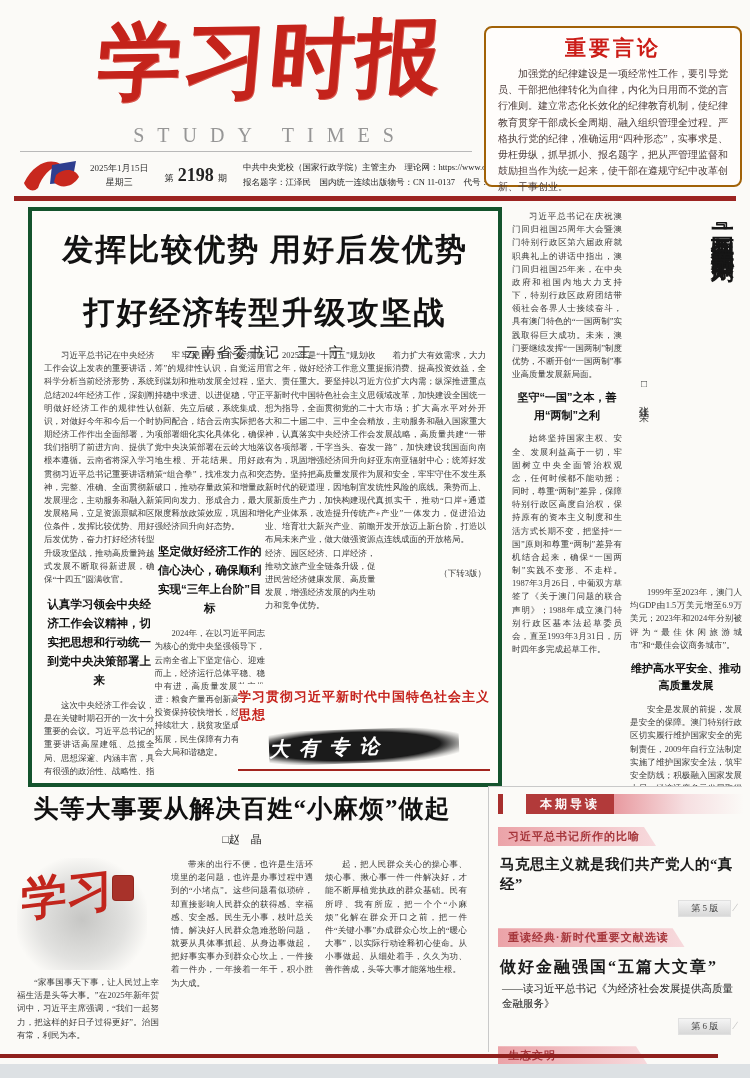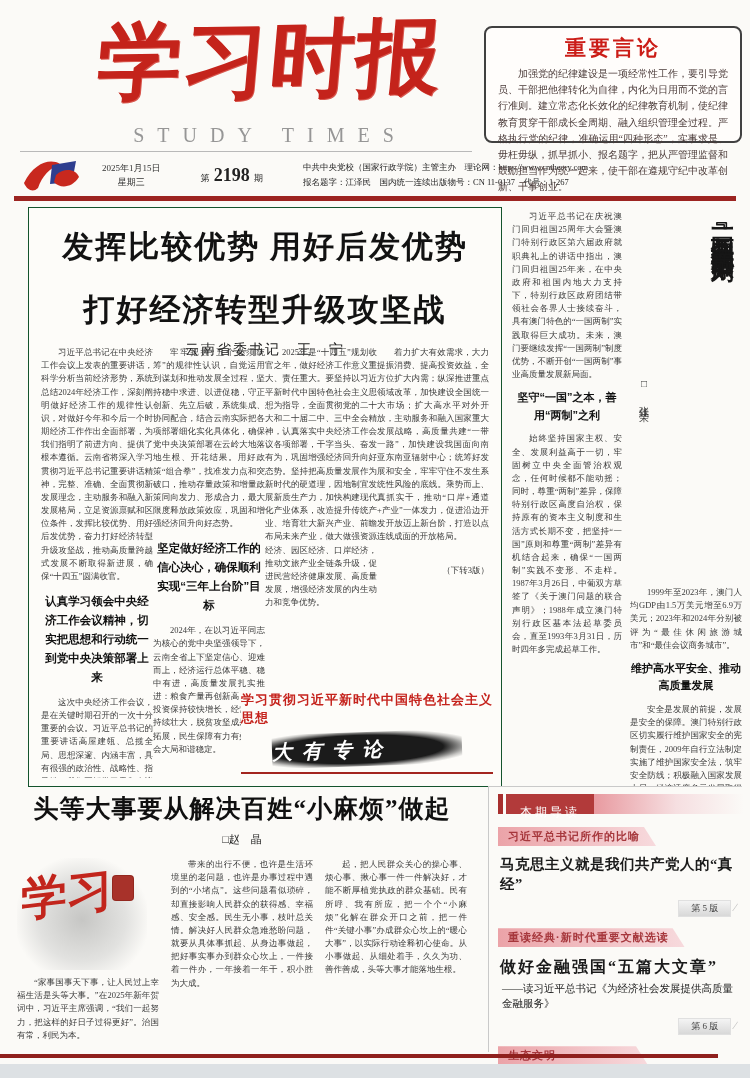--- a/index.html
+++ b/index.html
@@ -14,37 +14,37 @@
     position:absolute; left:78px; top:10px; width:384px; text-align:center;
     font-size:84px; line-height:1.2; font-weight:900; color:#c4231b;
     transform:skewX(-6deg) rotate(-1deg); letter-spacing:2px;
     text-shadow:1px 1px 0 #d8564d;
   }
   .masthead-en {
     position:absolute; left:78px; top:124px; width:384px; text-align:center;
     font-size:20px; letter-spacing:13px; color:#969696;
   }
   .dateline-rule { position:absolute; left:20px; top:151px; width:452px; height:1px; background:#b9b9b9; }
-  .dateline { position:absolute; left:22px; top:155px; width:452px; height:40px; display:flex; align-items:center; gap:20px; }
+  .dateline { position:absolute; left:22px; top:155px; width:452px; height:40px; display:flex; align-items:center; gap:8px; }
   .mast-logo { width:60px; height:40px; flex:0 0 auto; }
   .date-cell { text-align:center; font-size:9px; line-height:1.6; color:#333; white-space:nowrap; }
   .vsep { width:1px; height:30px; background:#9a9a9a; }
   .issue-cell { font-size:9px; color:#222; white-space:nowrap; }
   .issue-no { font-size:18px; font-weight:bold; margin:0 2px; }
   .pub-cell { font-size:8.5px; line-height:1.8; color:#222; white-space:nowrap; }
   
   .quotes-box {
-    position:absolute; left:484px; top:26px; width:258px; height:117px;
-    border:2px solid #404040; border-radius:8px; background:#fffdfb; padding:4px 12px;
+    position:absolute; left:484px; top:26px; width:258px; height:161px;
+    border:2px solid #a16207; border-radius:8px; background:#fffdfb; padding:4px 12px;
   }
   .quotes-title { text-align:center; color:#cb1d17; font-size:21px; font-weight:bold; letter-spacing:3px; margin:2px 0 4px; font-family:"Liberation Sans","DejaVu Sans",sans-serif; }
   .quotes-body { font-size:10px; line-height:1.62; text-align:justify; color:#4a3a38; text-indent:2em; }
   .rule-top { position:absolute; left:14px; top:196px; width:722px; height:5px; background:#9c2421; }
   
-  .lead-box { position:absolute; left:28px; top:207px; width:474px; height:580px; border:1px solid #14532d; background:#fdfcf9; }
+  .lead-box { position:absolute; left:28px; top:207px; width:474px; height:580px; border:4px solid #14532d; background:#fdfcf9; }
   .lead-h { margin-top:16px; text-align:center; font-size:31px; font-weight:900; color:#121212; letter-spacing:2px; line-height:1.5; }
   .lead-byline { text-align:center; font-size:14px; margin-top:8px; color:#222; letter-spacing:2px; }
   .lead-cols { position:absolute; left:12px; right:12px; top:138px; bottom:8px; display:flex; }
   .lead-col { flex:1; font-size:8.5px; line-height:1.55; text-align:justify; color:#3a3a3a; overflow:hidden; }
   .lead-col p, .rcol p, .bcol p { margin:0; text-indent:2em; }
   .col-subhead {
     font-size:11.5px; font-weight:bold; color:#101010; text-align:center; line-height:1.65;
     margin:9px 0; text-indent:0; font-family:"Liberation Sans","DejaVu Sans",sans-serif;
   }
   .jump { text-align:right; font-size:8.5px; color:#333; margin-top:20px; text-indent:0; }
@@ -79,21 +79,21 @@
     background:radial-gradient(ellipse at 50% 55%, #c6c6c4 0%, #e2e2e0 48%, rgba(226,226,224,0) 74%);
   }
   .logo-chars { position:absolute; left:4px; top:14px; font-size:46px; font-weight:900; color:#c2251c; transform:rotate(-7deg) skewX(-7deg); line-height:1; }
   .logo-seal { position:absolute; right:14px; top:18px; width:20px; height:24px; background:#a8322a; border-radius:3px; box-shadow:0 0 0 1px #93281f; }
   
   .bottom-vsep { position:absolute; left:488px; top:786px; width:1px; height:266px; background:#c9c9c9; }
   .bottom-hsep { position:absolute; left:488px; top:786px; width:254px; height:1px; background:#c9c9c9; }
   .sidebar { position:absolute; left:498px; top:794px; width:246px; }
   .sb-header { display:flex; align-items:stretch; height:20px; margin-bottom:12px; }
   .sb-header-accent { width:5px; background:#a72f2e; margin-right:3px; }
-  .sb-header-label { background:#b23a3a; color:#fff; font-size:12px; font-weight:normal; padding:8px 14px; line-height:20px; letter-spacing:3px; font-family:"Liberation Sans","DejaVu Sans",sans-serif; }
+  .sb-header-label { background:#b23a3a; color:#fff; font-size:12px; font-weight:bold; padding:0 14px; line-height:20px; letter-spacing:3px; font-family:"Liberation Sans","DejaVu Sans",sans-serif;margin-left:20px; }
   .sb-header-tail { flex:1; background:linear-gradient(90deg,#e493999e 0%, #e89aa0 0%, #f6dfe1 55%, rgba(255,255,255,0) 100%); }
   .sb-item { margin-bottom:8px; }
   .sb-tag {
     display:inline-block; min-width:150px; padding:2px 16px 2px 10px;
     clip-path:polygon(0 0, calc(100% - 12px) 0, 100% 100%, 0 100%);
     background:linear-gradient(90deg,#eba3a8,#f7dadd); color:#a6373c; font-size:11px; font-weight:bold;
     letter-spacing:1px; font-family:"Liberation Sans","DejaVu Sans",sans-serif;
   }
   .sb-headline { font-size:14.5px; font-weight:900; color:#1b1b1b; margin:9px 2px 3px; letter-spacing:.5px; line-height:1.35; }
   .sb-headline.big { font-size:16px; letter-spacing:2px; }

